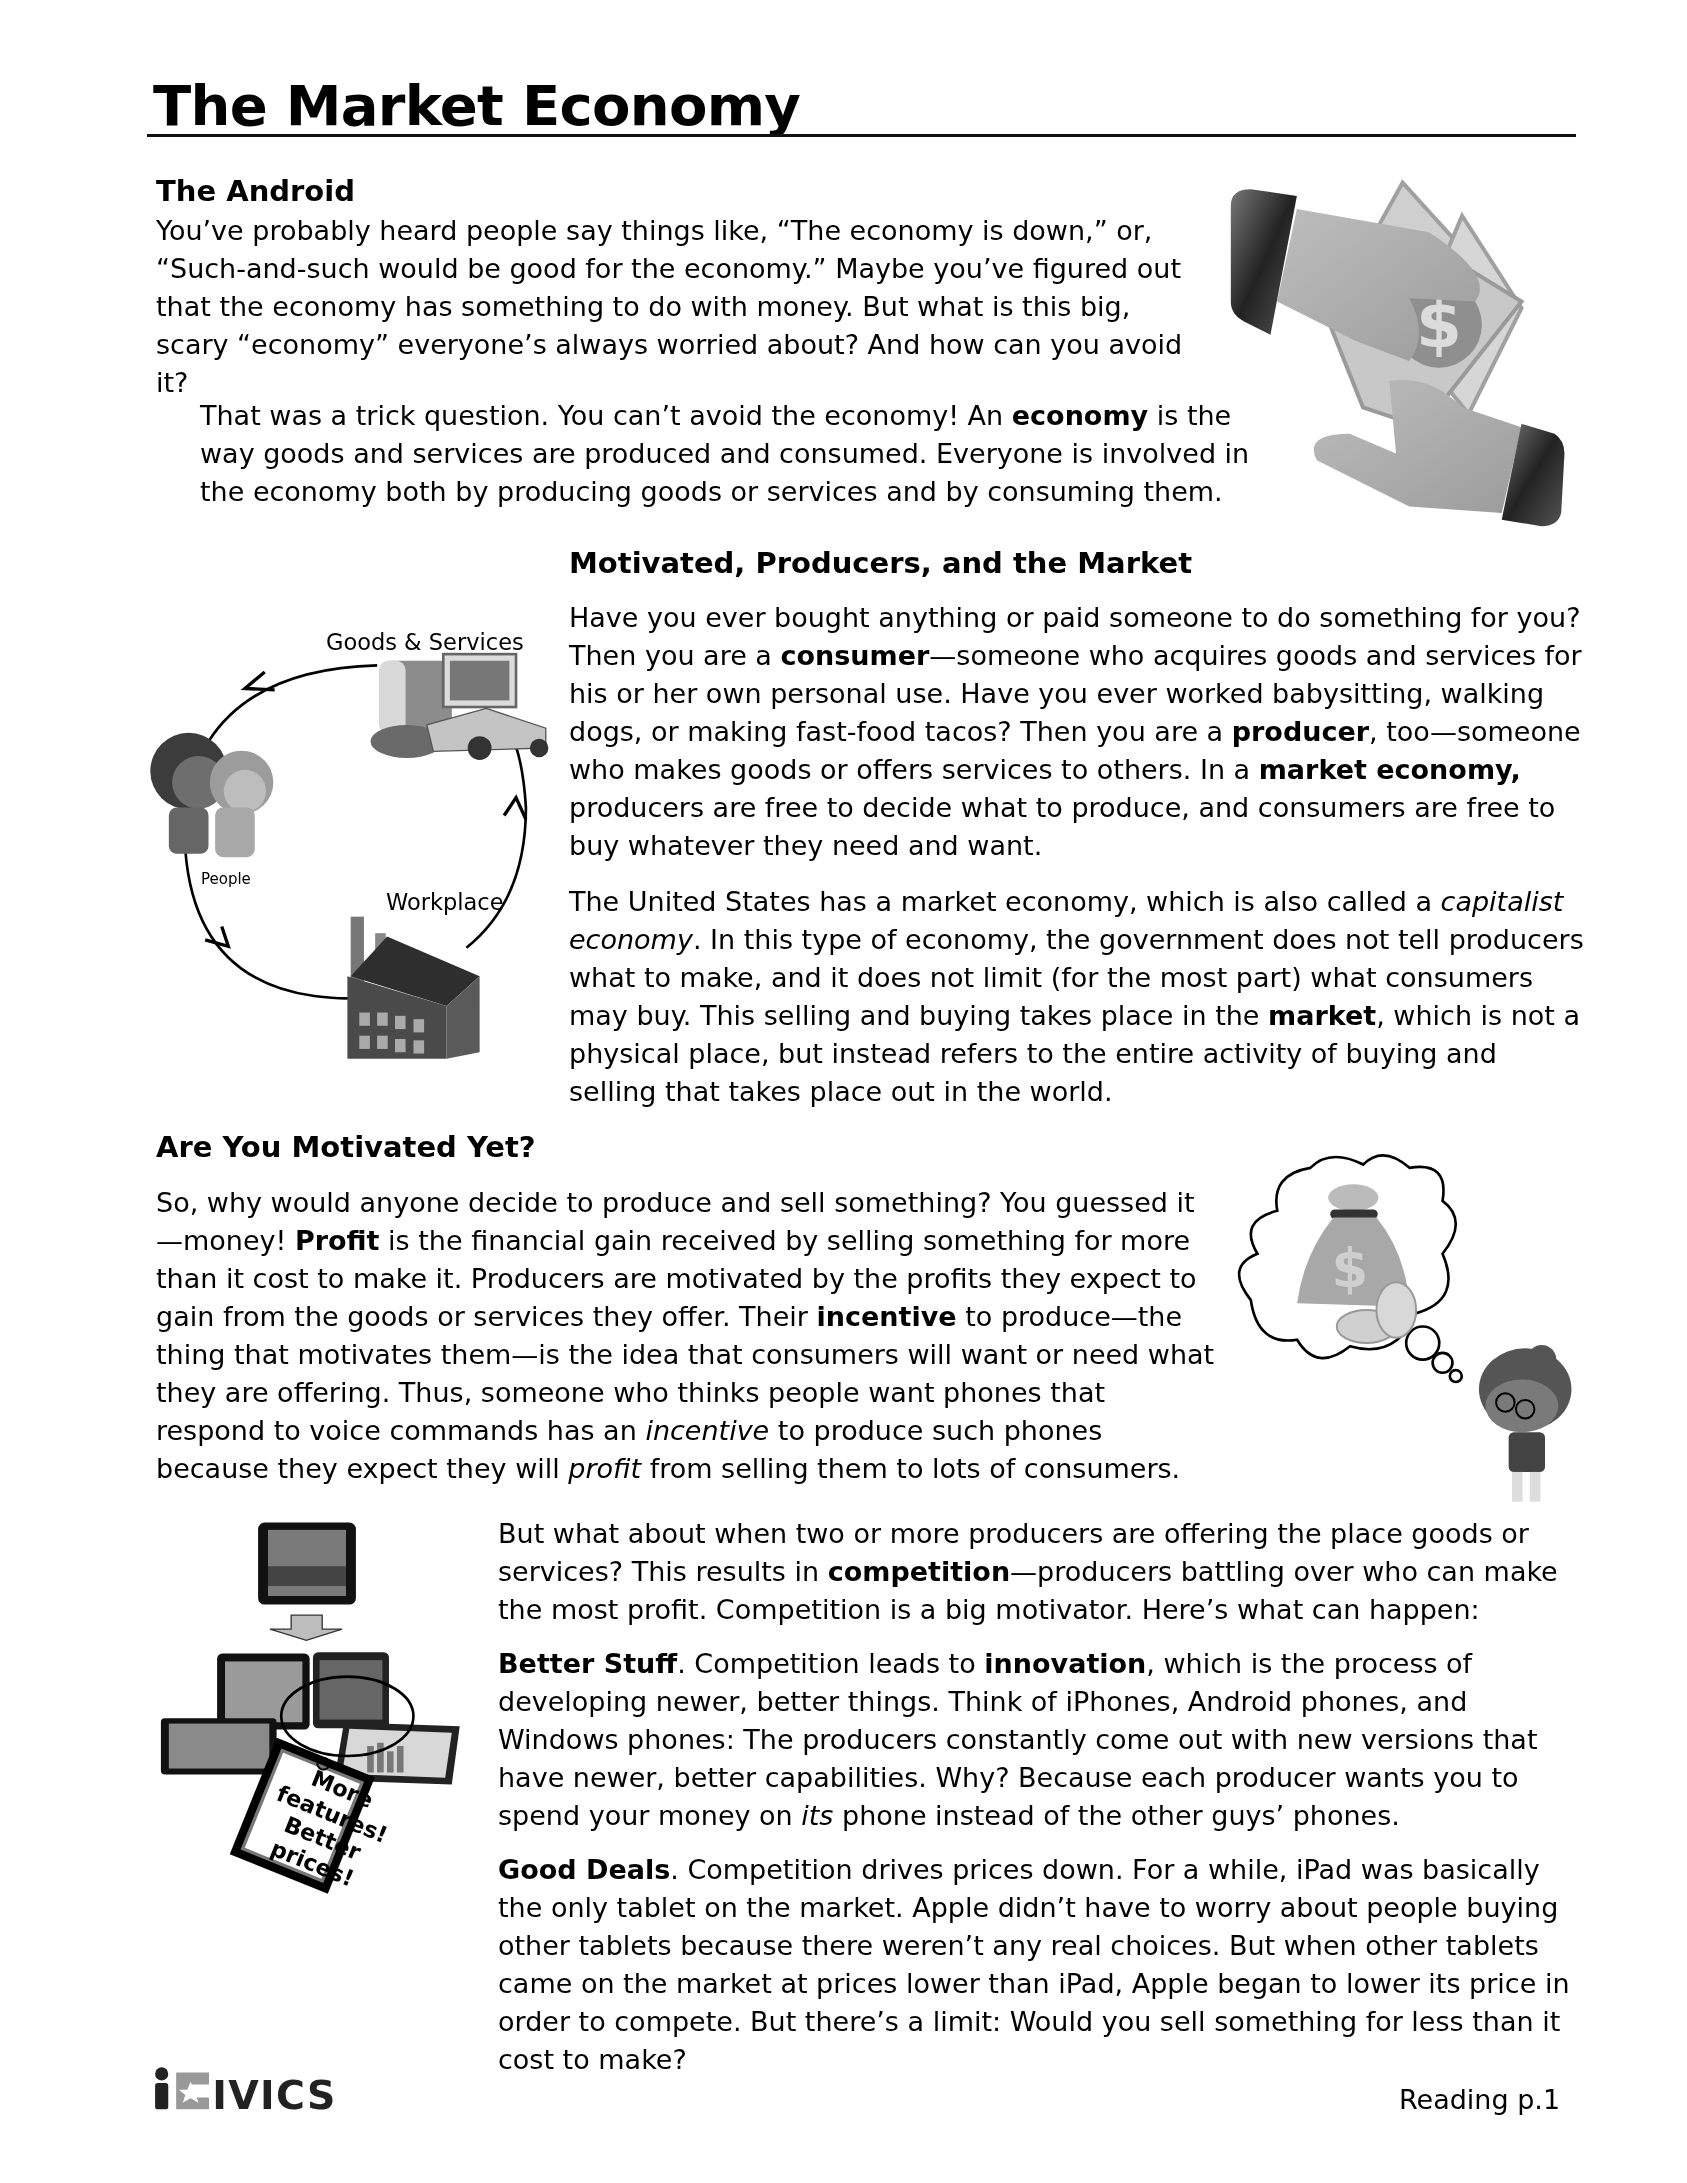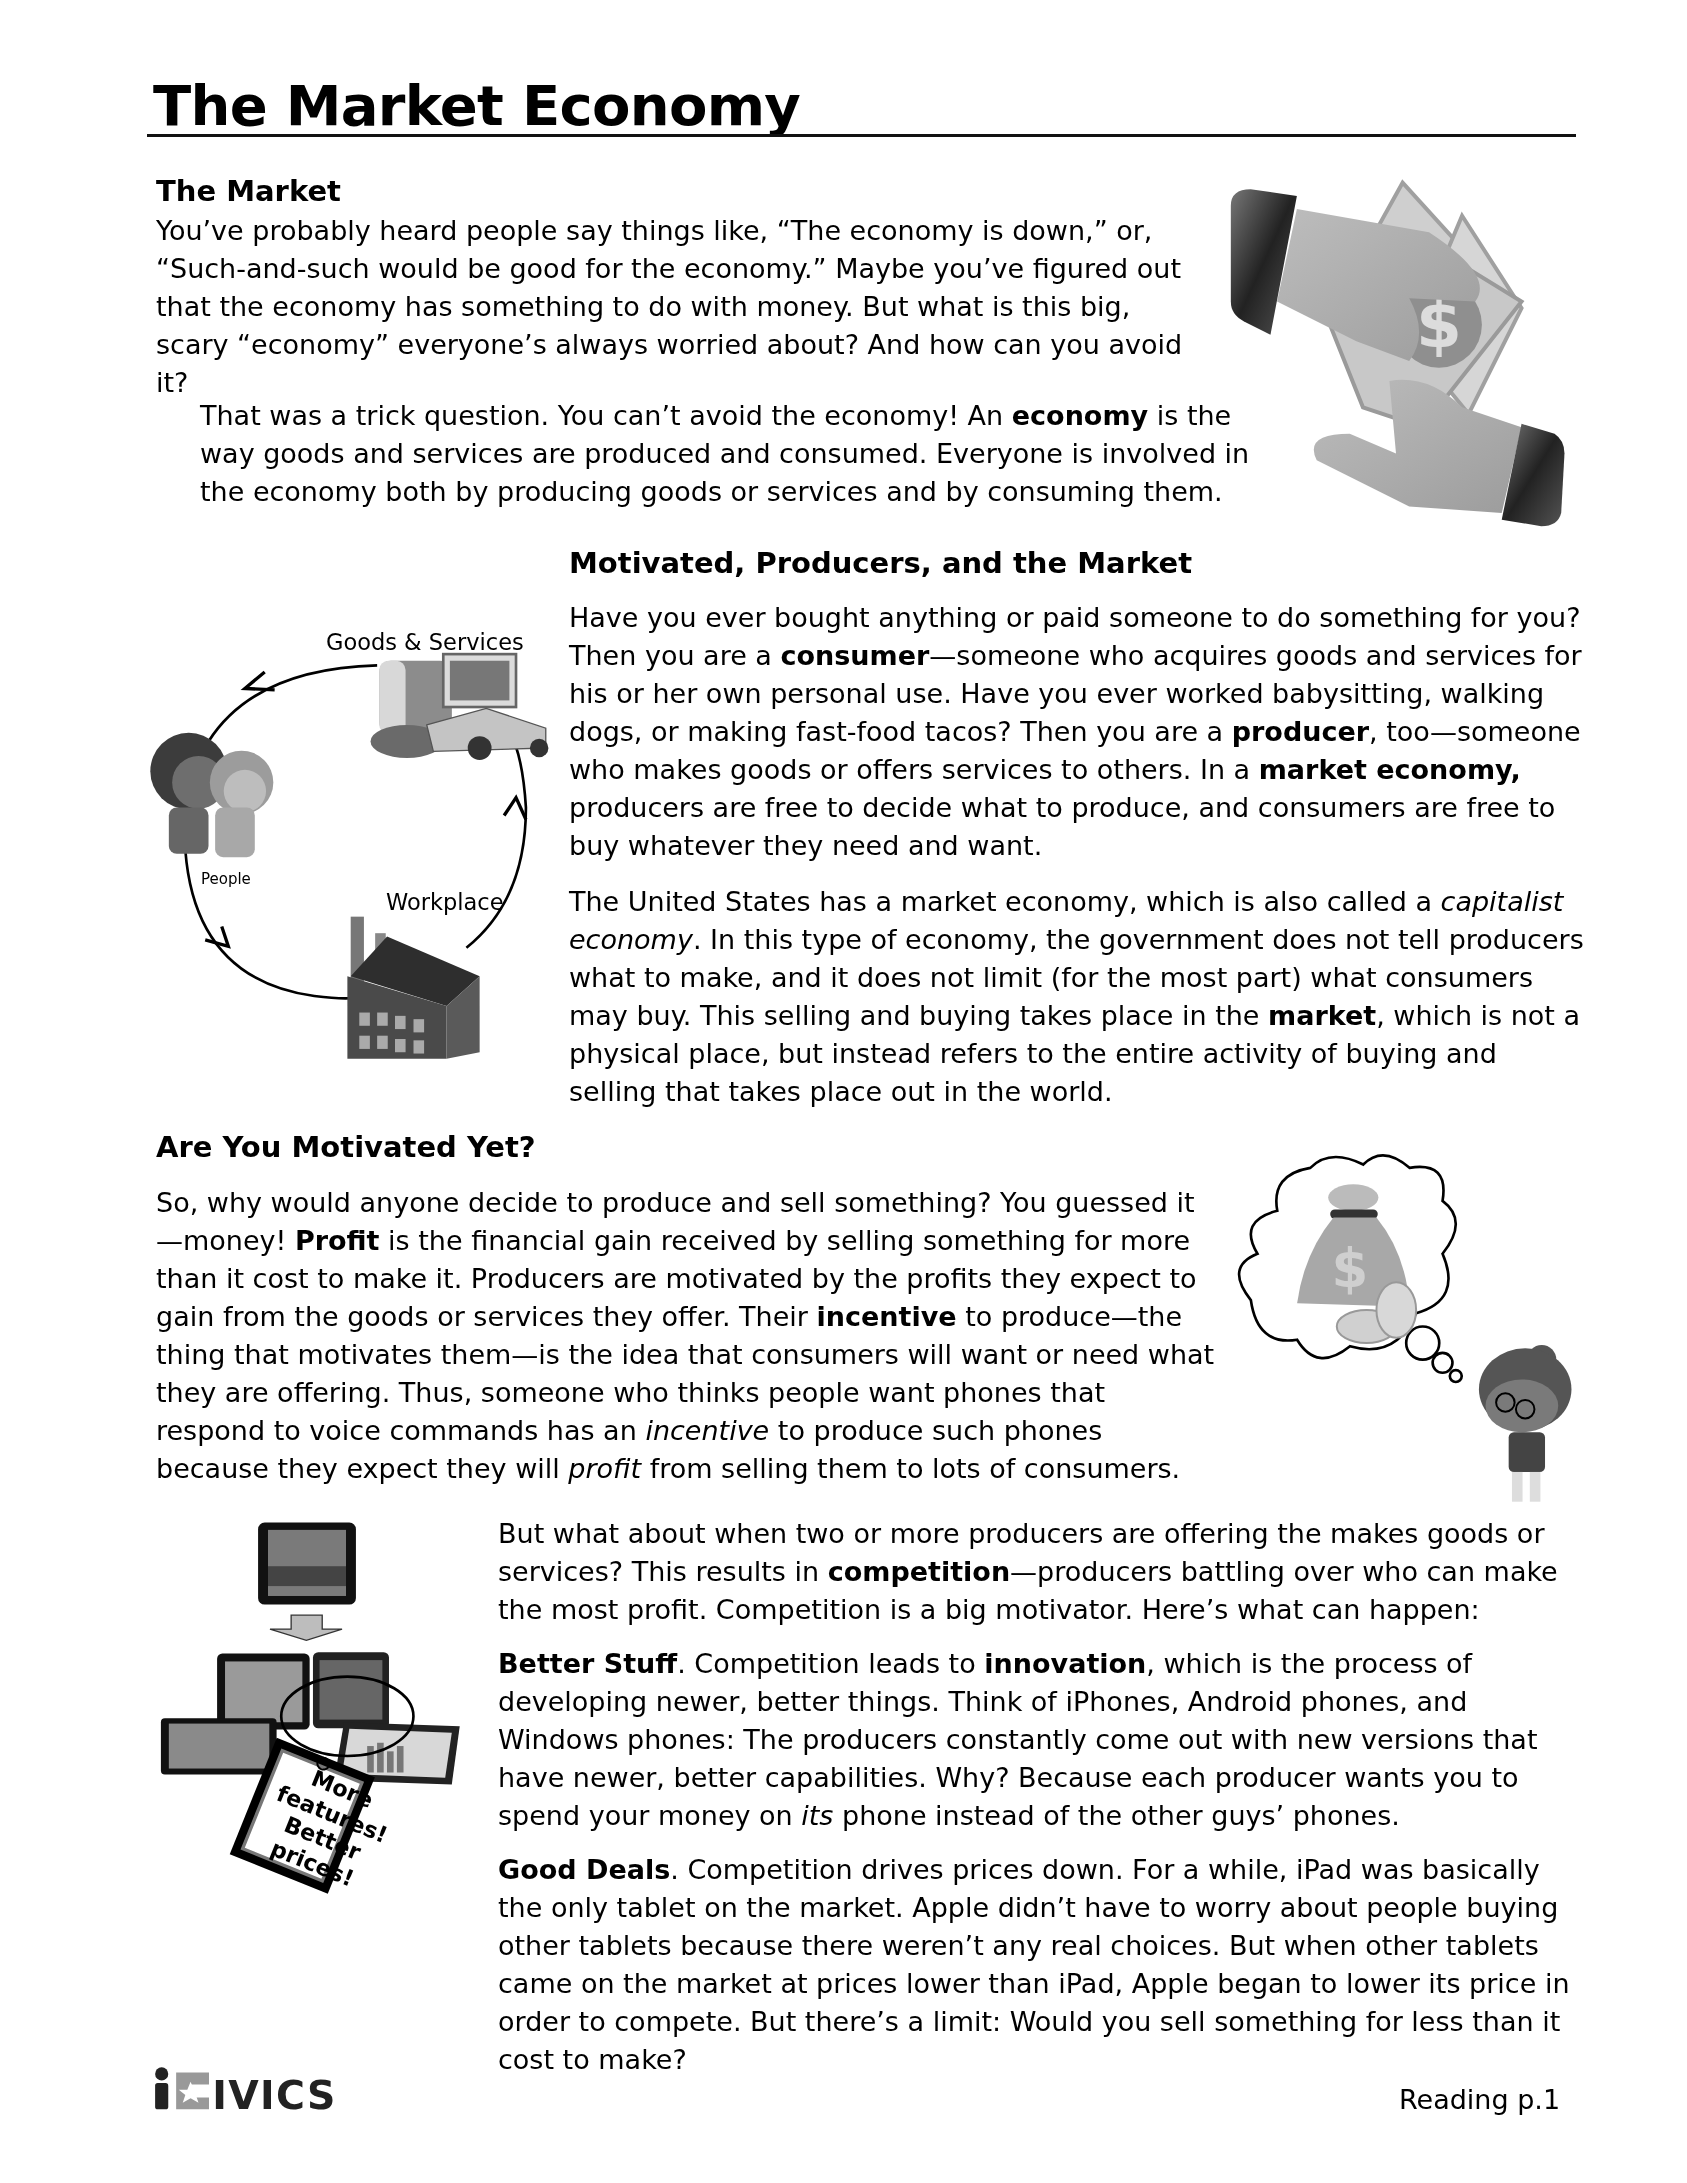--- a/index.html
+++ b/index.html
@@ -14,21 +14,21 @@
   .para i { font-style:italic; }
   .hand { font-family:"DejaVu Sans", sans-serif; }
   .footer { font-size:27px; }
 </style>
 </head>
 <body>
 
 <div class="abs title">The Market Economy</div>
 <div class="abs title-rule"></div>
 
-<h2 class="abs" style="left:156px; top:177px;">The Market</h2>
+<h2 class="abs" style="left:156px; top:177px;">The Android</h2>
 <p class="abs para" style="left:156px; top:212px; width:1052px;">You’ve probably heard people say things like, “The economy is down,” or, “Such-and-such would be good for the economy.” Maybe you’ve figured out that the economy has something to do with money. But what is this big, scary “economy” everyone’s always worried about? And how can you avoid it?</p>
 <p class="abs para" style="left:156px; top:397px; width:1052px;margin-left:44px;"><span>That was a trick question. You can’t avoid the economy! An </span><b>economy</b><span> is the way goods and services are produced and consumed. Everyone is involved in the economy both by producing goods or services and by consuming them.</span></p>
 
 <div class="abs" style="left:1211px; top:169px; width:370px; height:361px;">
   <svg width="370" height="361" viewBox="0 0 560 545">
     <defs>
       <linearGradient id="cuff" x1="0" y1="0" x2="1" y2="1">
           <stop offset="0" stop-color="#777"></stop>
           <stop offset="0.5" stop-color="#222"></stop>
           <stop offset="1" stop-color="#555"></stop>
@@ -175,21 +175,21 @@
     </g>
   </svg>
   <div class="abs hand" style="left:99px; top:265px; width:159px; transform:rotate(22deg); transform-origin:center; text-align:center; font-size:22.5px; font-weight:bold; line-height:26.5px;">
     <div>More</div>
     <div>features!</div>
     <div>Better</div>
     <div>prices!</div>
   </div>
 </div>
 
-<p class="abs para" style="left:498px; top:1515px; width:1092px;"><span>But what about when two or more producers are offering the makes goods or services? This results in </span><b>competition</b><span>—producers battling over who can make the most profit. Competition is a big motivator. Here’s what can happen:</span></p>
+<p class="abs para" style="left:498px; top:1515px; width:1092px;"><span>But what about when two or more producers are offering the place goods or services? This results in </span><b>competition</b><span>—producers battling over who can make the most profit. Competition is a big motivator. Here’s what can happen:</span></p>
 <p class="abs para" style="left:498px; top:1645px; width:1092px;"><b>Better Stuff</b><span>. Competition leads to </span><b>innovation</b><span>, which is the process of developing newer, better things. Think of iPhones, Android phones, and Windows phones: The producers constantly come out with new versions that have newer, better capabilities. Why? Because each producer wants you to spend your money on </span><i>its</i><span> phone instead of the other guys’ phones.</span></p>
 <p class="abs para" style="left:498px; top:1851px; width:1092px;"><b>Good Deals</b><span>. Competition drives prices down. For a while, iPad was basically the only tablet on the market. Apple didn’t have to worry about people buying other tablets because there weren’t any real choices. But when other tablets came on the market at prices lower than iPad, Apple began to lower its price in order to compete. But there’s a limit: Would you sell something for less than it cost to make?</span></p>
 
 <div class="abs" style="left:149px; top:2066px; width:212px; height:46px;">
   <svg width="212" height="46" viewBox="0 0 320 70">
     <circle cx="18" cy="12" r="10" fill="#222"></circle>
     <rect x="8" y="26" width="20" height="40" rx="4" fill="#222"></rect>
     <path d="M40,10 L90,10 L90,28 L62,28 L62,48 L90,48 L90,66 L40,66 Z" fill="#999"></path>
     <polygon points="62,24 67,36 80,36 70,44 74,56 62,49 50,56 54,44 44,36 57,36" fill="#fff"></polygon>
     <text x="95" y="66" font-size="60" font-weight="bold" fill="#222" font-family="DejaVu Sans, sans-serif" letter-spacing="2">IVICS</text>

